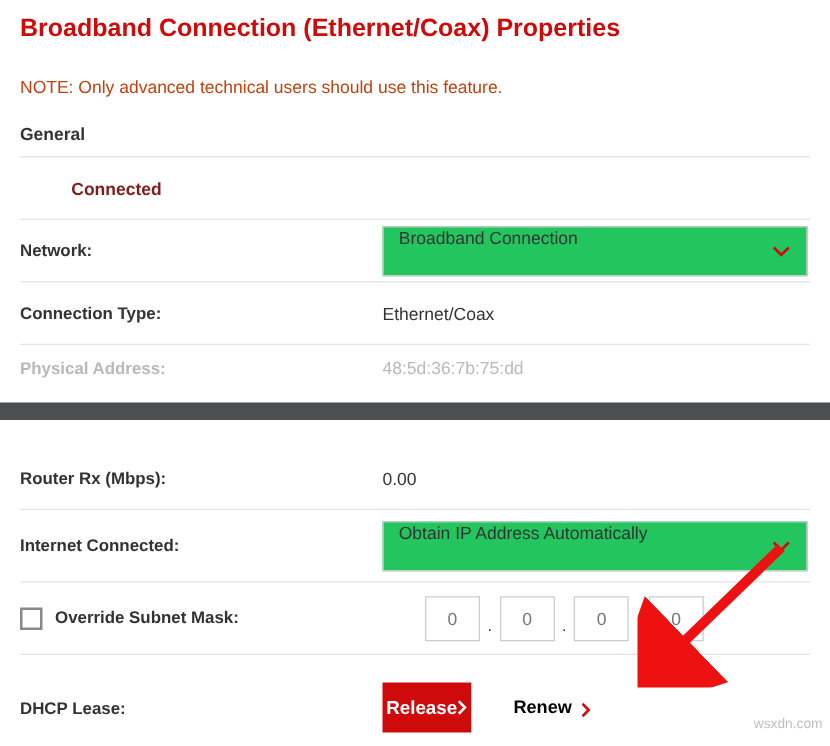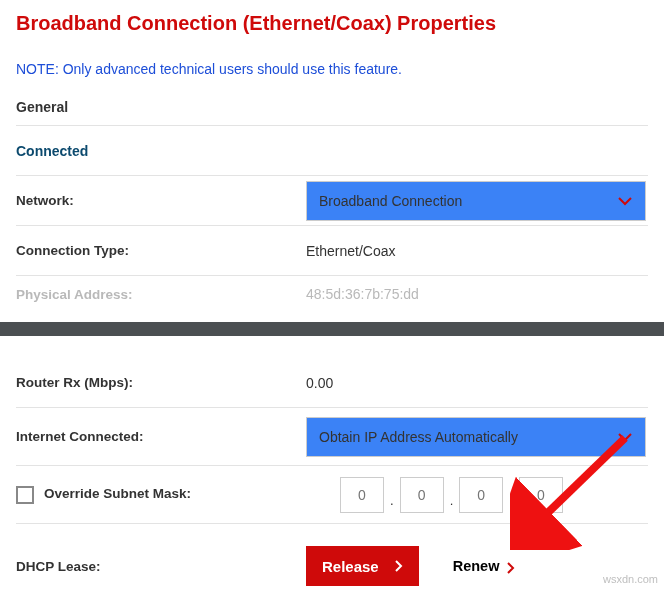--- a/index.html
+++ b/index.html
@@ -1,37 +1,37 @@
 <!DOCTYPE html>
 <html><head>
   <meta charset="utf-8">
   <style>
     * { margin: 0; padding: 0; box-sizing: border-box; }
     body { font-family: Arial, Helvetica, sans-serif; width: 664px; background: #fff; color: #333; }
     .container { padding: 12px 16px 10px; }
     .page-title { color: #cf0a0a; font-size: 20px; font-weight: bold; margin-bottom: 26px; }
-    .note { font-size: 14px; color: #1d4ed8; margin-bottom: 22px; }
+    .note { font-size: 14px; color: #c2410c; margin-bottom: 22px; }
     .section-header { font-weight: bold; font-size: 14px; padding-bottom: 10px; border-bottom: 1px solid #e3e3e3; margin-bottom: 0; }
     .row { display: flex; align-items: center; min-height: 50px; border-bottom: 1px solid #e3e3e3; }
     .row.no-border { border-bottom: none; align-items: center; }
     .label-col { width: 290px; font-size: 13.5px; font-weight: bold; color: #333; }
     .value-col { flex: 1; font-size: 14px; color: #333; }
-    .status-connected { color: #0c4a6e; font-weight: bold; font-size: 14px; }
-    .select-wrap { position: relative; border: 1px solid #ccc; height: 40px; display: flex; align-items: center; padding: 0 12px; width: 340px; background: #3b82f6; }
+    .status-connected { color: #7f1d1d; font-weight: bold; font-size: 14px; margin-left: 41px; }
+    .select-wrap { position: relative; border: 1px solid #ccc; height: 40px; display: flex; padding: 0 12px; width: 340px; background: #22c55e; }
     .select-text { font-size: 14px; color: #333; }
     .chev { position: absolute; right: 12px; top: 50%; transform: translateY(-50%); }
     .chev svg { width: 16px; height: 12px; display:block; }
     .faded .label-col, .faded .value-col { color: #b9b9b9; }
     .divider-bar { height: 14px; background: #4b4f52; margin: 0 0 22px 0; }
     .octet-group { display: flex; align-items: center; gap: 0; }
     .octet { width: 44px; height: 36px; border: 1px solid #ccc; text-align: center; font-size: 14px; color: #999; margin: 0 6px; }
     .dot { font-size: 13px; color: #333; position: relative; top: 6px; }
     .checkbox-wrap { display: flex; align-items: flex-start; gap: 10px; }
     .fake-checkbox { width: 18px; height: 18px; border: 2px solid #888; display: inline-block; }
-    .btn-release { background: #cf0a0a; color: #fff; border: none; height: 40px; padding: 0 16px; font-size: 15px; font-weight: bold; display: inline-flex; align-items: center; gap: 16px; cursor: pointer; }
+    .btn-release { background: #cf0a0a; color: #fff; border: none; height: 40px; padding: 0 3px; font-size: 15px; font-weight: bold; display: inline-flex; align-items: center; gap: 0; cursor: pointer; }
     .btn-renew { background: transparent; color: #000; border: none; font-size: 14.5px; font-weight: bold; display: inline-flex; align-items: flex-end; gap: 8px; cursor: pointer; margin-left: 34px; }
     .chev-right-white svg, .chev-right-red svg { width: 8px; height: 12px; display:block;}
     .dhcp-row { display:flex; align-items:center; padding-top: 22px; }
     .watermark { position: absolute; right: 6px; bottom: 12px; font-size: 11px; color: #bfbfbf; }
     .wrapper { position: relative; width: 664px; height: 597px; }
     .arrow-overlay { position: absolute; pointer-events: none; }
   </style>
 </head>
 <body>
 <div class="wrapper">

